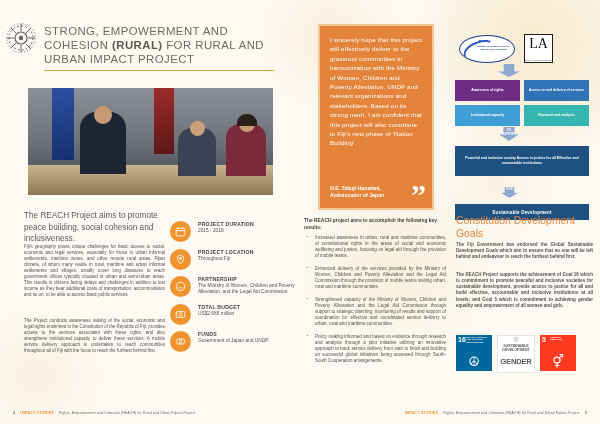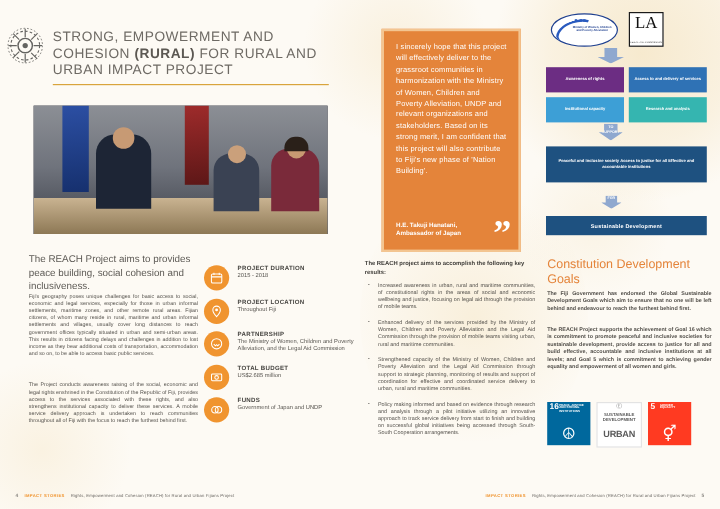--- a/index.html
+++ b/index.html
@@ -78,21 +78,21 @@
 
   
   #results-head{position:absolute;left:304px;top:218px;width:140px;
     font-size:4.9px;line-height:6.6px;font-weight:700;color:#3f3d39;}
   #results-list{position:absolute;left:304px;top:235px;width:142px;}
   .res{position:relative;padding-left:11px;margin-bottom:6.5px;
     font-size:4.5px;line-height:6.1px;color:#55524d;text-align:justify;}
   .res:before{content:"·";position:absolute;left:2px;top:-1px;font-size:8px;color:#55524d;}
 
   
-  #flow{position:absolute;left:455px;top:10px;width:140px;height:180px;text-decoration:underline;}
+  #flow{position:absolute;left:455px;top:34px;width:140px;height:180px;text-decoration:underline;}
   .logo-row{position:absolute;left:4px;top:0;display:flex;align-items:center;gap:9px;}
   .logo-mwcpa{width:54px;height:26px;border:1px solid #1e3f8f;border-radius:50%;
     position:relative;background:#fff;overflow:hidden;}
   .logo-mwcpa .swoosh{position:absolute;left:3px;top:5px;width:30px;height:16px;
     border:2px solid #2a5bbf;border-radius:50%;border-color:#2a5bbf transparent transparent #2a5bbf;
     transform:rotate(-18deg);}
   .logo-mwcpa .dots{position:absolute;left:19px;top:4px;display:flex;gap:1.5px;}
   .logo-mwcpa .dots i{width:2px;height:2px;background:#2a5bbf;display:block;}
   .logo-mwcpa .lt{position:absolute;left:17px;top:9px;font-size:2.4px;line-height:3px;color:#1e3f8f;
     width:33px;text-align:center;font-weight:700;}
@@ -193,21 +193,21 @@
   <div class="ph-p3h"></div>
   <div class="ph-p3hair"></div>
 </div>
 
 <div id="quote-box">
   <div id="quote-text">I sincerely hope that this project will effectively deliver to the grassroot communities in harmonization with the Ministry of Women, Children and Poverty Alleviation, UNDP and relevant organizations and stakeholders. Based on its strong merit, I am confident that this project will also contribute to Fiji's new phase of 'Nation Building'.</div>
   <div id="quote-attrib">H.E. Takuji Hanatani, Ambassador of Japan</div>
   <div id="quote-mark">”</div>
 </div>
 
-<div id="intro-lead">The REACH Project aims to provides peace building, social cohesion and inclusiveness.</div>
+<div id="intro-lead">The REACH Project aims to promote peace building, social cohesion and inclusiveness.</div>
 <div id="intro-p1">Fiji's geography poses unique challenges for basic access to social, economic and legal services, especially for those in urban informal settlements, maritime zones, and other remote rural areas. Fijian citizens, of whom many reside in rural, maritime and urban informal settlements and villages, usually cover long distances to reach government offices typically situated in urban and semi-urban areas. This results in citizens facing delays and challenges in addition to lost income as they bear additional costs of transportation, accommodation and so on, to be able to access basic public services.</div>
 <div id="intro-p2">The Project conducts awareness raising of the social, economic and legal rights enshrined in the Constitution of the Republic of Fiji, provides access to the services associated with these rights, and also strengthens institutional capacity to deliver these services. A mobile service delivery approach is undertaken to reach communities throughout all of Fiji with the focus to reach the furthest behind first.</div>
 
 <div id="fact-list">
   <div class="fact">
     <div class="fact-ic">
       <svg viewBox="0 0 14 14" width="11" height="11">
           <rect x="1.5" y="3" width="11" height="9.5" rx="1.4" fill="none" stroke="#fff" stroke-width="1.1"></rect>
           <path d="M4.2 1.6v2.4M9.8 1.6v2.4M1.5 6h11" stroke="#fff" stroke-width="1.1" fill="none"></path>
         </svg>
@@ -299,21 +299,21 @@
 <div id="sdg-p2">The REACH Project supports the achievement of Goal 16 which is commitment to promote peaceful and inclusive societies for sustainable development, provide access to justice for all and build effective, accountable and inclusive institutions at all levels; and Goal 5 which is commitment to achieving gender equality and empowerment of all women and girls.</div>
 <div id="sdg-icons">
   <div class="sdgi sdg16">
     <div class="sdg-num">16</div>
     <div class="sdg-nm">PEACE, JUSTICE AND STRONG INSTITUTIONS</div>
     <div class="sdg-gl">☮</div>
   </div>
   <div class="sdgi sdglogo">
     <div class="un">Ⓔ</div>
     <div class="l1">SUSTAINABLE DEVELOPMENT</div>
-    <div class="l2">URBAN</div>
+    <div class="l2">GENDER</div>
   </div>
   <div class="sdgi sdg5">
     <div class="sdg-num">5</div>
     <div class="sdg-nm">GENDER EQUALITY</div>
     <div class="sdg-gl">⚥</div>
   </div>
 </div>
 
 <div class="foot" id="footer-left">
   <span class="pg">4</span>

